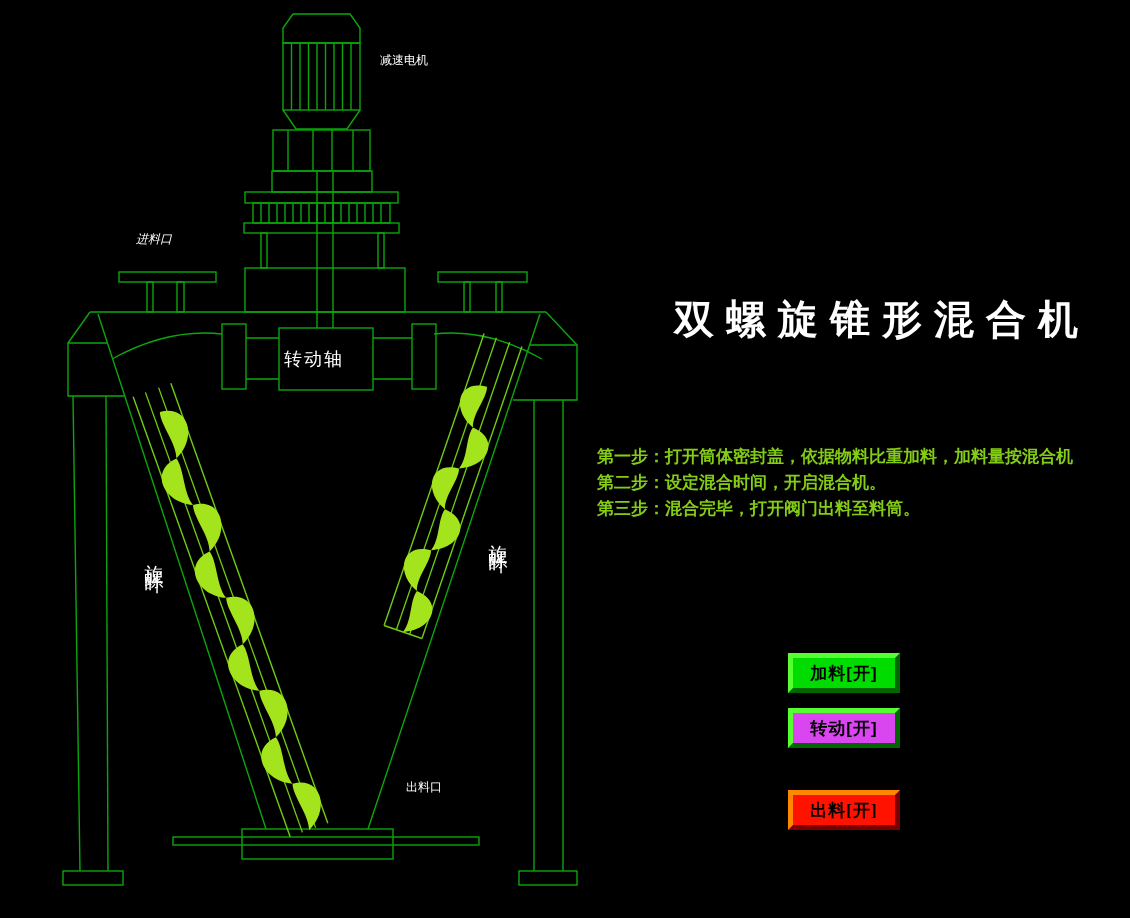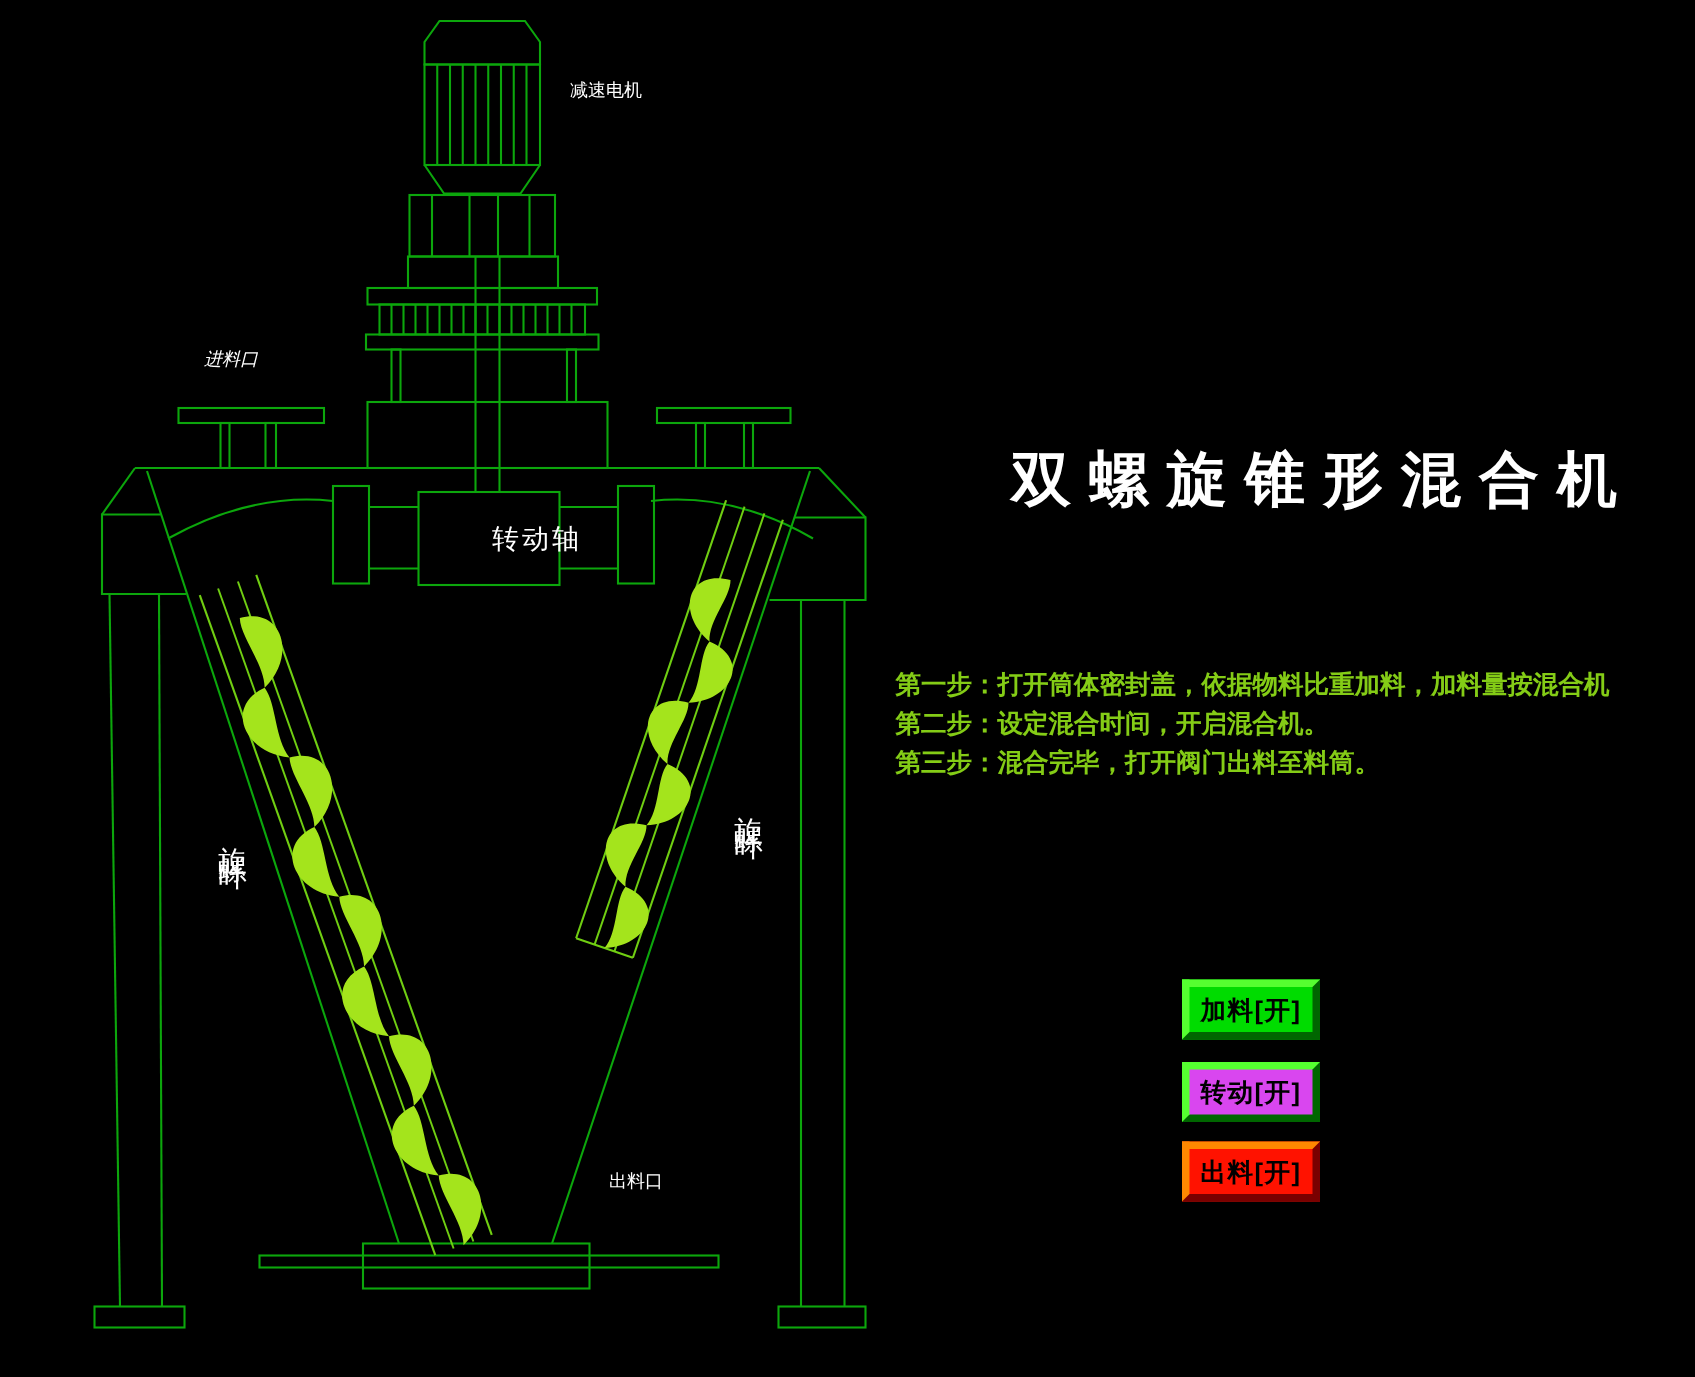--- a/index.html
+++ b/index.html
@@ -4,27 +4,27 @@
 <style>
   html,body{margin:0;padding:0;background:#000;}
   .stage{position:relative;width:1130px;height:918px;background:#000;overflow:hidden;
          font-family:"Liberation Sans",sans-serif;}
   .stage svg{position:absolute;left:0;top:0;}
   .lbl{position:absolute;color:#fff;font-size:12px;white-space:nowrap;}
   .lbl-vert{position:absolute;color:#fff;font-size:19px;writing-mode:vertical-rl;
             text-orientation:upright;letter-spacing:5px;white-space:nowrap;}
   .shaft-lbl{position:absolute;left:279px;top:328px;width:70px;height:62px;
              display:flex;align-items:center;justify-content:center;
-             color:#fff;font-size:18px;letter-spacing:2px;padding-left:44px;}
+             color:#fff;font-size:18px;letter-spacing:2px;}
   .title{position:absolute;left:634px;top:292px;color:#fff;font-size:40px;
          font-weight:bold;letter-spacing:12px;white-space:nowrap;margin-left:40px;}
   .steps{position:absolute;left:597px;top:444px;width:530px;color:#84cc16;
          font-size:17px;font-weight:bold;line-height:26px;}
   .steps div{white-space:nowrap;}
-  .hmi-btn{position:absolute;left:788px;width:92px;height:40px;box-sizing:border-box;
+  .hmi-btn{position:absolute;left:788px;width:112px;height:40px;box-sizing:border-box;
            border:5px solid;display:flex;align-items:center;justify-content:center;
            font-size:17px;font-weight:bold;letter-spacing:1px;cursor:pointer;
            font-family:"Liberation Sans",sans-serif;}
 </style>
 </head>
 <body>
 
 <div class="stage">
 
   <svg width="600" height="918" viewBox="0 0 600 918">
@@ -166,15 +166,15 @@
   <div class="title">双螺旋锥形混合机</div>
 
   <div class="steps">
     <div>第一步：打开筒体密封盖，依据物料比重加料，加料量按混合机</div>
     <div>第二步：设定混合时间，开启混合机。</div>
     <div>第三步：混合完毕，打开阀门出料至料筒。</div>
   </div>
 
   <div class="hmi-btn" style="top: 653px; background: rgb(0, 220, 0); border-color: rgb(85, 255, 48) rgb(0, 102, 0) rgb(0, 102, 0) rgb(85, 255, 48); color: rgb(0, 0, 0);">加料[开]</div>
   <div class="hmi-btn" style="top: 708px; background: #d946ef; border-color: rgb(85, 255, 48) rgb(0, 102, 0) rgb(0, 102, 0) rgb(85, 255, 48); color: rgb(0, 0, 0);">转动[开]</div>
-  <div class="hmi-btn" style="top: 761px; background: rgb(255, 18, 0); border-color: rgb(255, 136, 0) rgb(122, 0, 0) rgb(122, 0, 0) rgb(255, 136, 0); color: rgb(0, 0, 0);">出料[开]</div>
+  <div class="hmi-btn" style="top: 790px; background: rgb(255, 18, 0); border-color: rgb(255, 136, 0) rgb(122, 0, 0) rgb(122, 0, 0) rgb(255, 136, 0); color: rgb(0, 0, 0); font-family: Liberation Serif, serif;">出料[开]</div>
 
 </div>
 
 </body></html>

